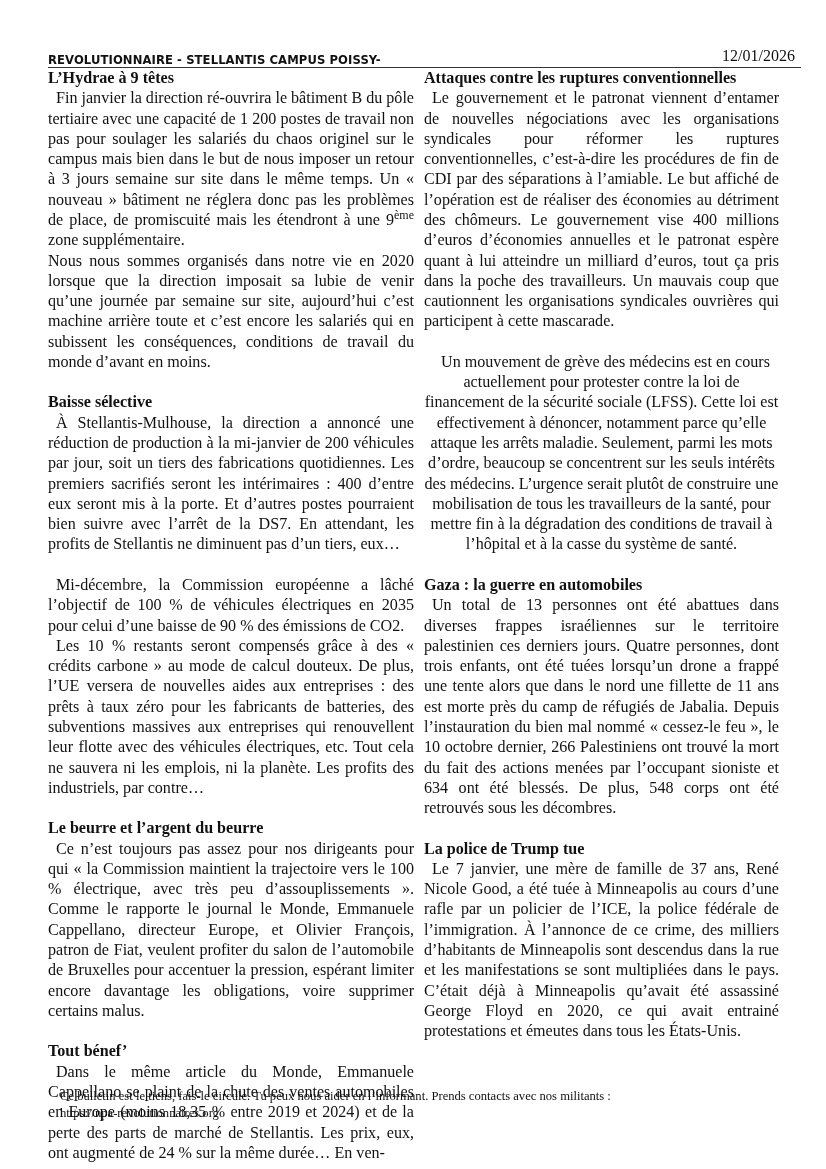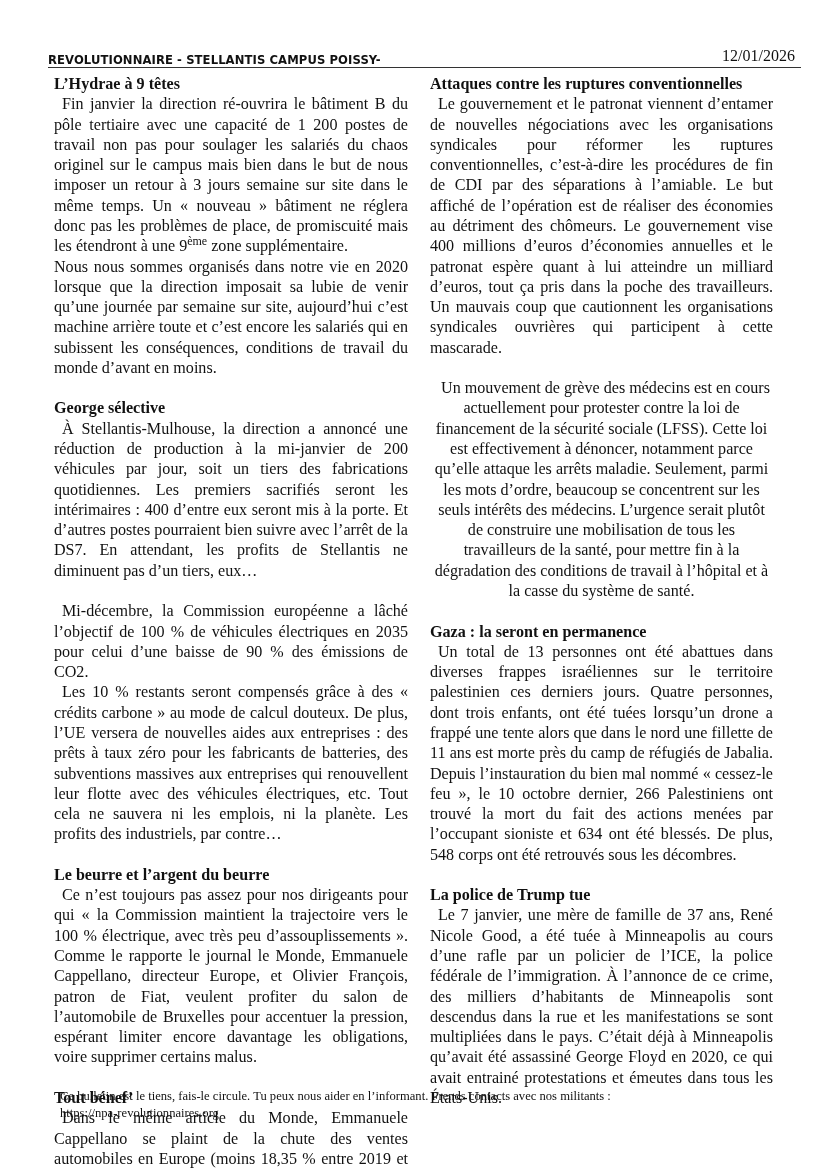--- a/index.html
+++ b/index.html
@@ -7,21 +7,21 @@
          font-family: "Liberation Serif", "DejaVu Serif", serif; color: #111; }
   .header { position: absolute; left: 48px; top: 49px; width: 730px; height: 19px; }
   .header-title { position: absolute; left: 0; top: 4px; font-family: "DejaVu Sans", sans-serif;
                   font-size: 11.6px; font-weight: bold; letter-spacing: 0.1px; color: #111; }
   .header-date { position: absolute; left: 642px; top: -2px; font-family: "Liberation Serif", serif;
                  font-size: 16px; font-weight: normal; margin-left: 32px; }
   .rule { position: absolute; left: 48px; top: 67px; width: 753px; height: 0; border-top: 1.3px solid #333; }
   .col { position: absolute; top: 68px; font-size: 16.1px; line-height: 20.28px; text-align: justify; }
   .col-left { left: 48px; width: 366px; }
   .col-right { left: 424px; width: 355px; }
-  .article { margin: 6px; }
+  .article { margin: 0; }
   .article + .article { margin-top: 20.28px; }
   .article h2 { margin: 0; font-size: 16.1px; font-weight: bold; line-height: 20.28px; }
   .article p { margin: 0; text-indent: 8px; }
   .article p.noindent { text-indent: 0; }
   .left-aligned p { text-align: center; }
   .footer { position: absolute; left: 60px; width: 706px; top: 1088px; text-align: left;
             font-size: 12.6px; line-height: 17px; font-family: "Liberation Serif", serif; }
   sup { font-size: 12px; line-height: 0; }
 </style>
 </head>
@@ -33,21 +33,21 @@
 </div>
 <div class="rule"></div>
 
 <div class="col col-left">
   <div class="article">
     <h2>L’Hydrae à 9 têtes</h2>
     <p><span>Fin janvier la direction ré-ouvrira le bâtiment B du pôle tertiaire avec une capacité de 1 200 postes de travail non pas pour soulager les salariés du chaos originel sur le campus mais bien dans le but de nous imposer un retour à 3 jours semaine sur site dans le même temps. Un « nouveau » bâtiment ne réglera donc pas les problèmes de place, de promiscuité mais les étendront à une 9</span><sup>ème</sup><span> zone supplémentaire.</span></p>
     <p class="noindent">Nous nous sommes organisés dans notre vie en 2020 lorsque que la direction imposait sa lubie de venir qu’une journée par semaine sur site, aujourd’hui c’est machine arrière toute et c’est encore les salariés qui en subissent les conséquences, conditions de travail du monde d’avant en moins.</p>
   </div>
   <div class="article">
-    <h2>George sélective</h2>
+    <h2>Baisse sélective</h2>
     <p>À Stellantis-Mulhouse, la direction a annoncé une réduction de production à la mi-janvier de 200 véhicules par jour, soit un tiers des fabrications quotidiennes. Les premiers sacrifiés seront les intérimaires : 400 d’entre eux seront mis à la porte. Et d’autres postes pourraient bien suivre avec l’arrêt de la DS7. En attendant, les profits de Stellantis ne diminuent pas d’un tiers, eux…</p>
   </div>
   <div class="article">
     <p>Mi-décembre, la Commission européenne a lâché l’objectif de 100 % de véhicules électriques en 2035 pour celui d’une baisse de 90 % des émissions de CO2.</p>
     <p>Les 10 % restants seront compensés grâce à des « crédits carbone » au mode de calcul douteux. De plus, l’UE versera de nouvelles aides aux entreprises : des prêts à taux zéro pour les fabricants de batteries, des subventions massives aux entreprises qui renouvellent leur flotte avec des véhicules électriques, etc. Tout cela ne sauvera ni les emplois, ni la planète. Les profits des industriels, par contre…</p>
   </div>
   <div class="article">
     <h2>Le beurre et l’argent du beurre</h2>
     <p>Ce n’est toujours pas assez pour nos dirigeants pour qui « la Commission maintient la trajectoire vers le 100 % électrique, avec très peu d’assouplissements ». Comme le rapporte le journal le Monde, Emmanuele Cappellano, directeur Europe, et Olivier François, patron de Fiat, veulent profiter du salon de l’automobile de Bruxelles pour accentuer la pression, espérant limiter encore davantage les obligations, voire supprimer certains malus.</p>
   </div>
@@ -59,21 +59,21 @@
 
 <div class="col col-right">
   <div class="article">
     <h2>Attaques contre les ruptures conventionnelles</h2>
     <p>Le gouvernement et le patronat viennent d’entamer de nouvelles négociations avec les organisations syndicales pour réformer les ruptures conventionnelles, c’est-à-dire les procédures de fin de CDI par des séparations à l’amiable. Le but affiché de l’opération est de réaliser des économies au détriment des chômeurs. Le gouvernement vise 400 millions d’euros d’économies annuelles et le patronat espère quant à lui atteindre un milliard d’euros, tout ça pris dans la poche des travailleurs. Un mauvais coup que cautionnent les organisations syndicales ouvrières qui participent à cette mascarade.</p>
   </div>
   <div class="article left-aligned">
     <p>Un mouvement de grève des médecins est en cours actuellement pour protester contre la loi de financement de la sécurité sociale (LFSS). Cette loi est effectivement à dénoncer, notamment parce qu’elle attaque les arrêts maladie. Seulement, parmi les mots d’ordre, beaucoup se concentrent sur les seuls intérêts des médecins. L’urgence serait plutôt de construire une mobilisation de tous les travailleurs de la santé, pour mettre fin à la dégradation des conditions de travail à l’hôpital et à la casse du système de santé.</p>
   </div>
   <div class="article">
-    <h2>Gaza : la seront en permanence</h2>
+    <h2>Gaza : la guerre en automobiles</h2>
     <p>Un total de 13 personnes ont été abattues dans diverses frappes israéliennes sur le territoire palestinien ces derniers jours. Quatre personnes, dont trois enfants, ont été tuées lorsqu’un drone a frappé une tente alors que dans le nord une fillette de 11 ans est morte près du camp de réfugiés de Jabalia. Depuis l’instauration du bien mal nommé « cessez-le feu », le 10 octobre dernier, 266 Palestiniens ont trouvé la mort du fait des actions menées par l’occupant sioniste et 634 ont été blessés. De plus, 548 corps ont été retrouvés sous les décombres.</p>
   </div>
   <div class="article">
     <h2>La police de Trump tue</h2>
     <p>Le 7 janvier, une mère de famille de 37 ans, René Nicole Good, a été tuée à Minneapolis au cours d’une rafle par un policier de l’ICE, la police fédérale de l’immigration. À l’annonce de ce crime, des milliers d’habitants de Minneapolis sont descendus dans la rue et les manifestations se sont multipliées dans le pays. C’était déjà à Minneapolis qu’avait été assassiné George Floyd en 2020, ce qui avait entrainé protestations et émeutes dans tous les États-Unis.</p>
   </div>
 </div>
 
 <div class="footer">
   <div>Ce bulletin est le tiens, fais-le circule. Tu peux nous aider en l’informant. Prends contacts avec nos militants :</div>

